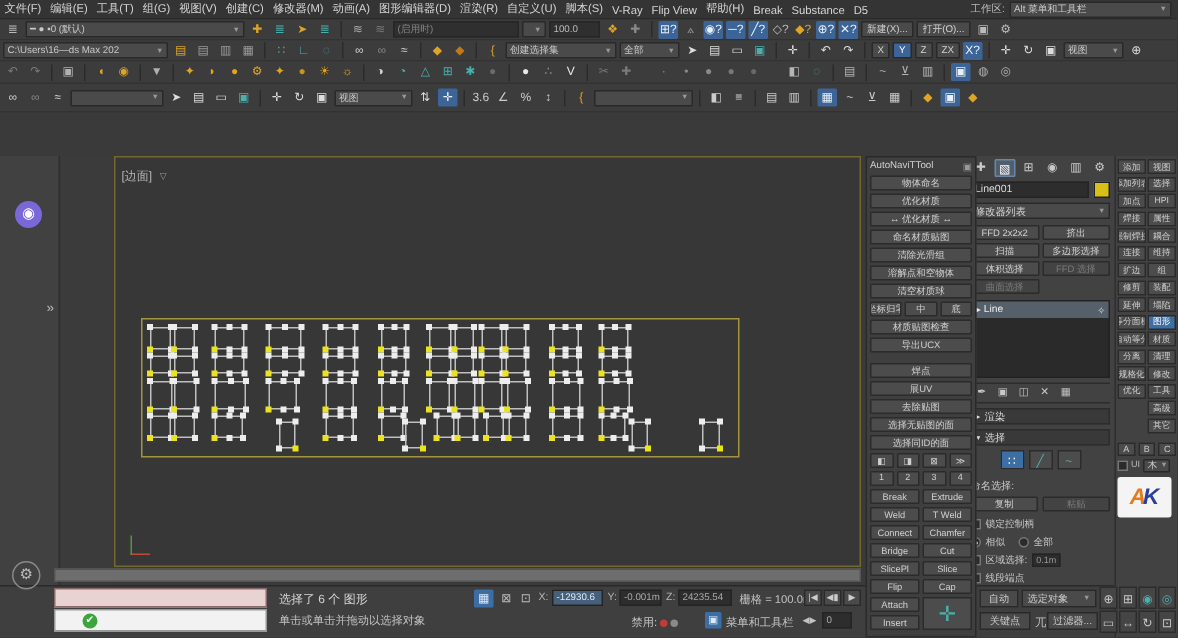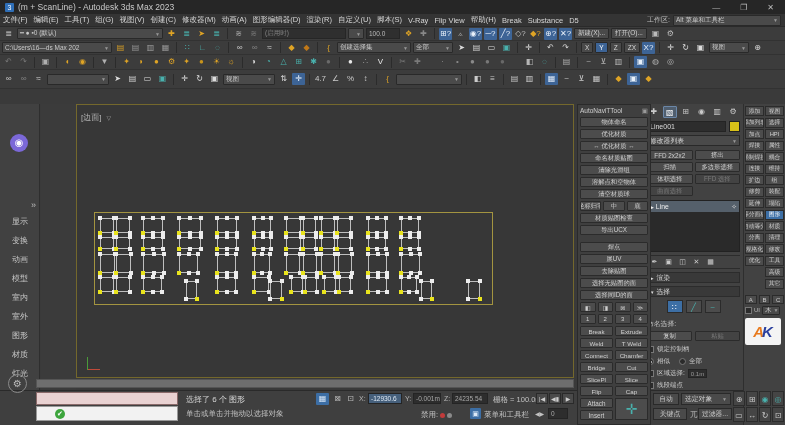--- a/index.html
+++ b/index.html
@@ -120,29 +120,20 @@
 .nrow{display:flex;gap:1px;margin-bottom:1px}
 .nic{width:12px;height:15px;background:#454545;border:1px solid #2c2c2c;font-size:8px;color:#c9c9c9;text-align:center;line-height:15px}
 .nic.t{color:#49b1ad}
 .funnel{font-size:6px;color:#999}
 </style>
 </head>
 <body>
 
 <div id="screen">
 
-  <div class="titlebar">
-    <div class="appicon">3</div>
-    <span>(m + ScanLine) - Autodesk 3ds Max 2023</span>
-    <div class="winbtns">
-      <span>—</span>
-      <span>❐</span>
-      <span>✕</span>
-    </div>
-  </div>
 
   <div class="menubar">
     <div class="menuitems">
         <span class="menu-item">文件(F)</span>
         <span class="menu-item">编辑(E)</span>
         <span class="menu-item">工具(T)</span>
         <span class="menu-item">组(G)</span>
         <span class="menu-item">视图(V)</span>
         <span class="menu-item">创建(C)</span>
         <span class="menu-item">修改器(M)</span>
@@ -327,21 +318,21 @@
       <div class="ic" style="color: rgb(221, 221, 221);">✛</div>
       <div class="ic" style="color: rgb(221, 221, 221);">↻</div>
       <div class="ic" style="color: rgb(221, 221, 221);">▣</div>
       <div class="dd" style="width: 52px;">
         <span>视图</span>
         <span class="car">▼</span>
       </div>
       <div class="ic" style="color: rgb(221, 221, 221);">⇅</div>
       <div class="ic a">✛</div>
       <div class="sep"></div>
-      <div class="ic" style="color: rgb(204, 204, 204);">4.7</div>
+      <div class="ic" style="color: rgb(204, 204, 204);">3.6</div>
       <div class="ic" style="color: rgb(204, 204, 204);">∠</div>
       <div class="ic" style="color: rgb(204, 204, 204);">%</div>
       <div class="ic" style="color: rgb(204, 204, 204);">↕</div>
       <div class="sep"></div>
       <div class="ic" style="color: rgb(223, 164, 37);">{</div>
       <div class="dd" style="width: 66px;">
         <span></span>
         <span class="car">▼</span>
       </div>
       <div class="sep"></div>
@@ -358,32 +349,20 @@
       <div class="sep"></div>
       <div class="ic" style="color: rgb(223, 164, 37);">◆</div>
       <div class="ic a">▣</div>
       <div class="ic" style="color: rgb(223, 164, 37);">◆</div>
     </div>
 
 
   <div id="sidebar" class="abs">
     <div class="plugicon">◉</div>
     <div class="collapse">»</div>
-    <div style="position:absolute;left:0;top:108px;width:40px">
-        <div class="sbitem">显示</div>
-        <div class="sbitem">变换</div>
-        <div class="sbitem">动画</div>
-        <div class="sbitem">模型</div>
-        <div class="sbitem">室内</div>
-        <div class="sbitem">室外</div>
-        <div class="sbitem">图形</div>
-        <div class="sbitem">材质</div>
-        <div class="sbitem">灯光</div>
-        <div class="sbitem">...</div>
-      </div>
   </div>
   <div id="gearwrap" class="abs" style="top:374px;z-index:7">⚙</div>
   <div id="gapcol" class="abs"></div>
 
   <div id="viewport" class="abs">
     <div id="vplabel">
       <span>[边面]</span>
       <span class="funnel">▽</span>
     </div>
     <div id="vpshapes">

